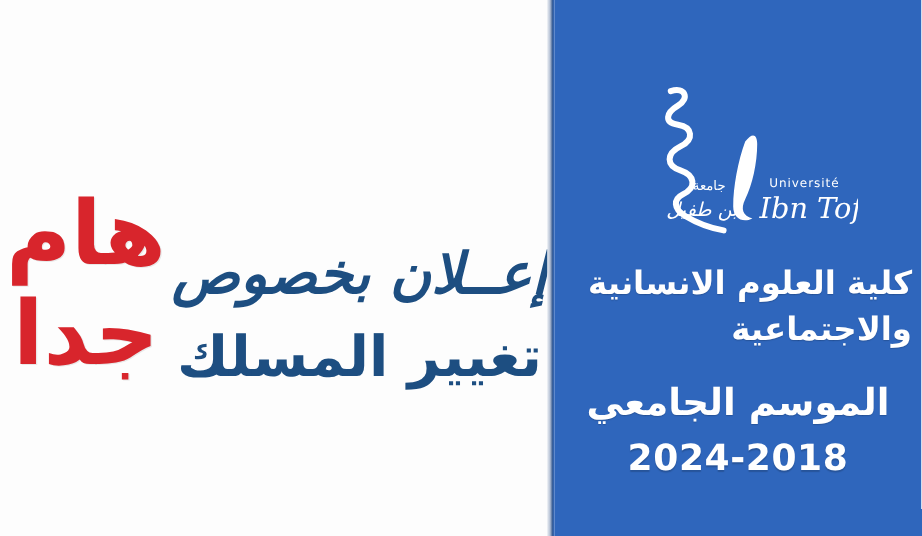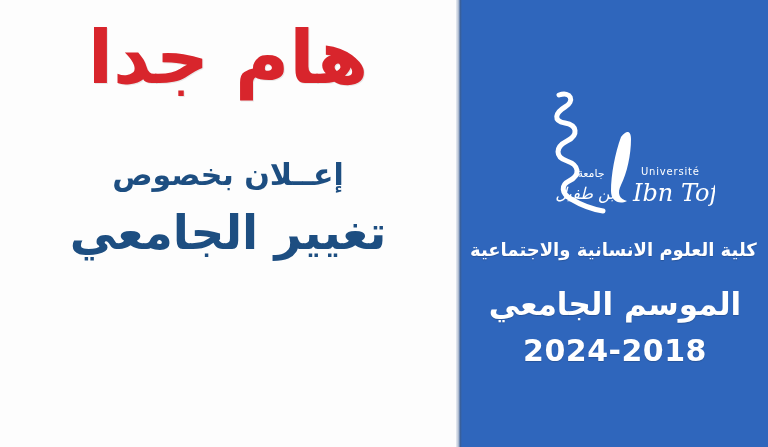--- a/index.html
+++ b/index.html
@@ -19,24 +19,24 @@
 
   
   .left-panel {
     position: absolute;
     left: 0;
     top: 0;
     width: 456px;
     height: 447px;
     background: #fdfdfd;
     display: flex;
-    flex-direction: column;
+    flex-direction: row;
     align-items: center;
     box-sizing: border-box;
-    padding-top: 12px;
+    padding-top: 23px;
   }
 
   .headline-red {
     direction: rtl;
     unicode-bidi: bidi-override;
     color: #d8252c;
     font-weight: 700;
     font-size: 74px;
     line-height: 1.12;
     letter-spacing: 0px;
@@ -50,23 +50,24 @@
     direction: rtl;
     color: #1d4e81;
     font-weight: 700;
     text-align: center;
     width: 100%;
     margin-top: 56px;
     line-height: 1.30;
   }
 
   .sub-line-1 {
-    font-size: 30px;
+    font-size: 47px;
     display: block;
     white-space: nowrap;
+    font-style: italic;
   }
 
   .sub-line-2 {
     font-size: 47px;
     display: block;
     white-space: nowrap;
     margin-top: 8px;
   }
 
   
@@ -84,38 +85,38 @@
     position: absolute;
     left: 462px;
     top: 0;
     width: 306px;
     height: 447px;
     background: #2f66bc;
     display: flex;
     flex-direction: column;
     align-items: center;
     box-sizing: border-box;
-    padding-top: 81px;
+    padding-top: 62px;
   }
 
   .logo-wrap {
     width: 200px;
     height: 150px;
     position: relative;
   }
 
   .logo-svg { display: block; width: 200px; height: 150px; }
 
   .faculty-name {
     direction: rtl;
     color: #ffffff;
     font-weight: 700;
-    font-size: 18px;
+    font-size: 27px;
     line-height: 1.42;
-    text-align: left;
+    text-align: right;
     width: 290px;
     margin-top: 6px;
     text-shadow: 0 1px 1px rgba(0,0,0,0.18);
   }
 
   .academic-block {
     direction: rtl;
     color: #ffffff;
     font-weight: 700;
     text-align: center;
@@ -138,21 +139,21 @@
 <body>
 
 <div id="poster">
 
   <div class="left-panel">
 
     <div class="headline-red">هام جدا</div>
 
     <div class="sub-block">
       <span class="sub-line-1">إعــلان بخصوص</span>
-      <span class="sub-line-2">تغيير الجامعي</span>
+      <span class="sub-line-2">تغيير المسلك</span>
     </div>
 
   </div>
 
   <div class="seam"></div>
 
   <div class="right-panel">
 
     <div class="logo-wrap">
       <svg class="logo-svg" viewBox="0 0 200 150" xmlns="http://www.w3.org/2000/svg">

